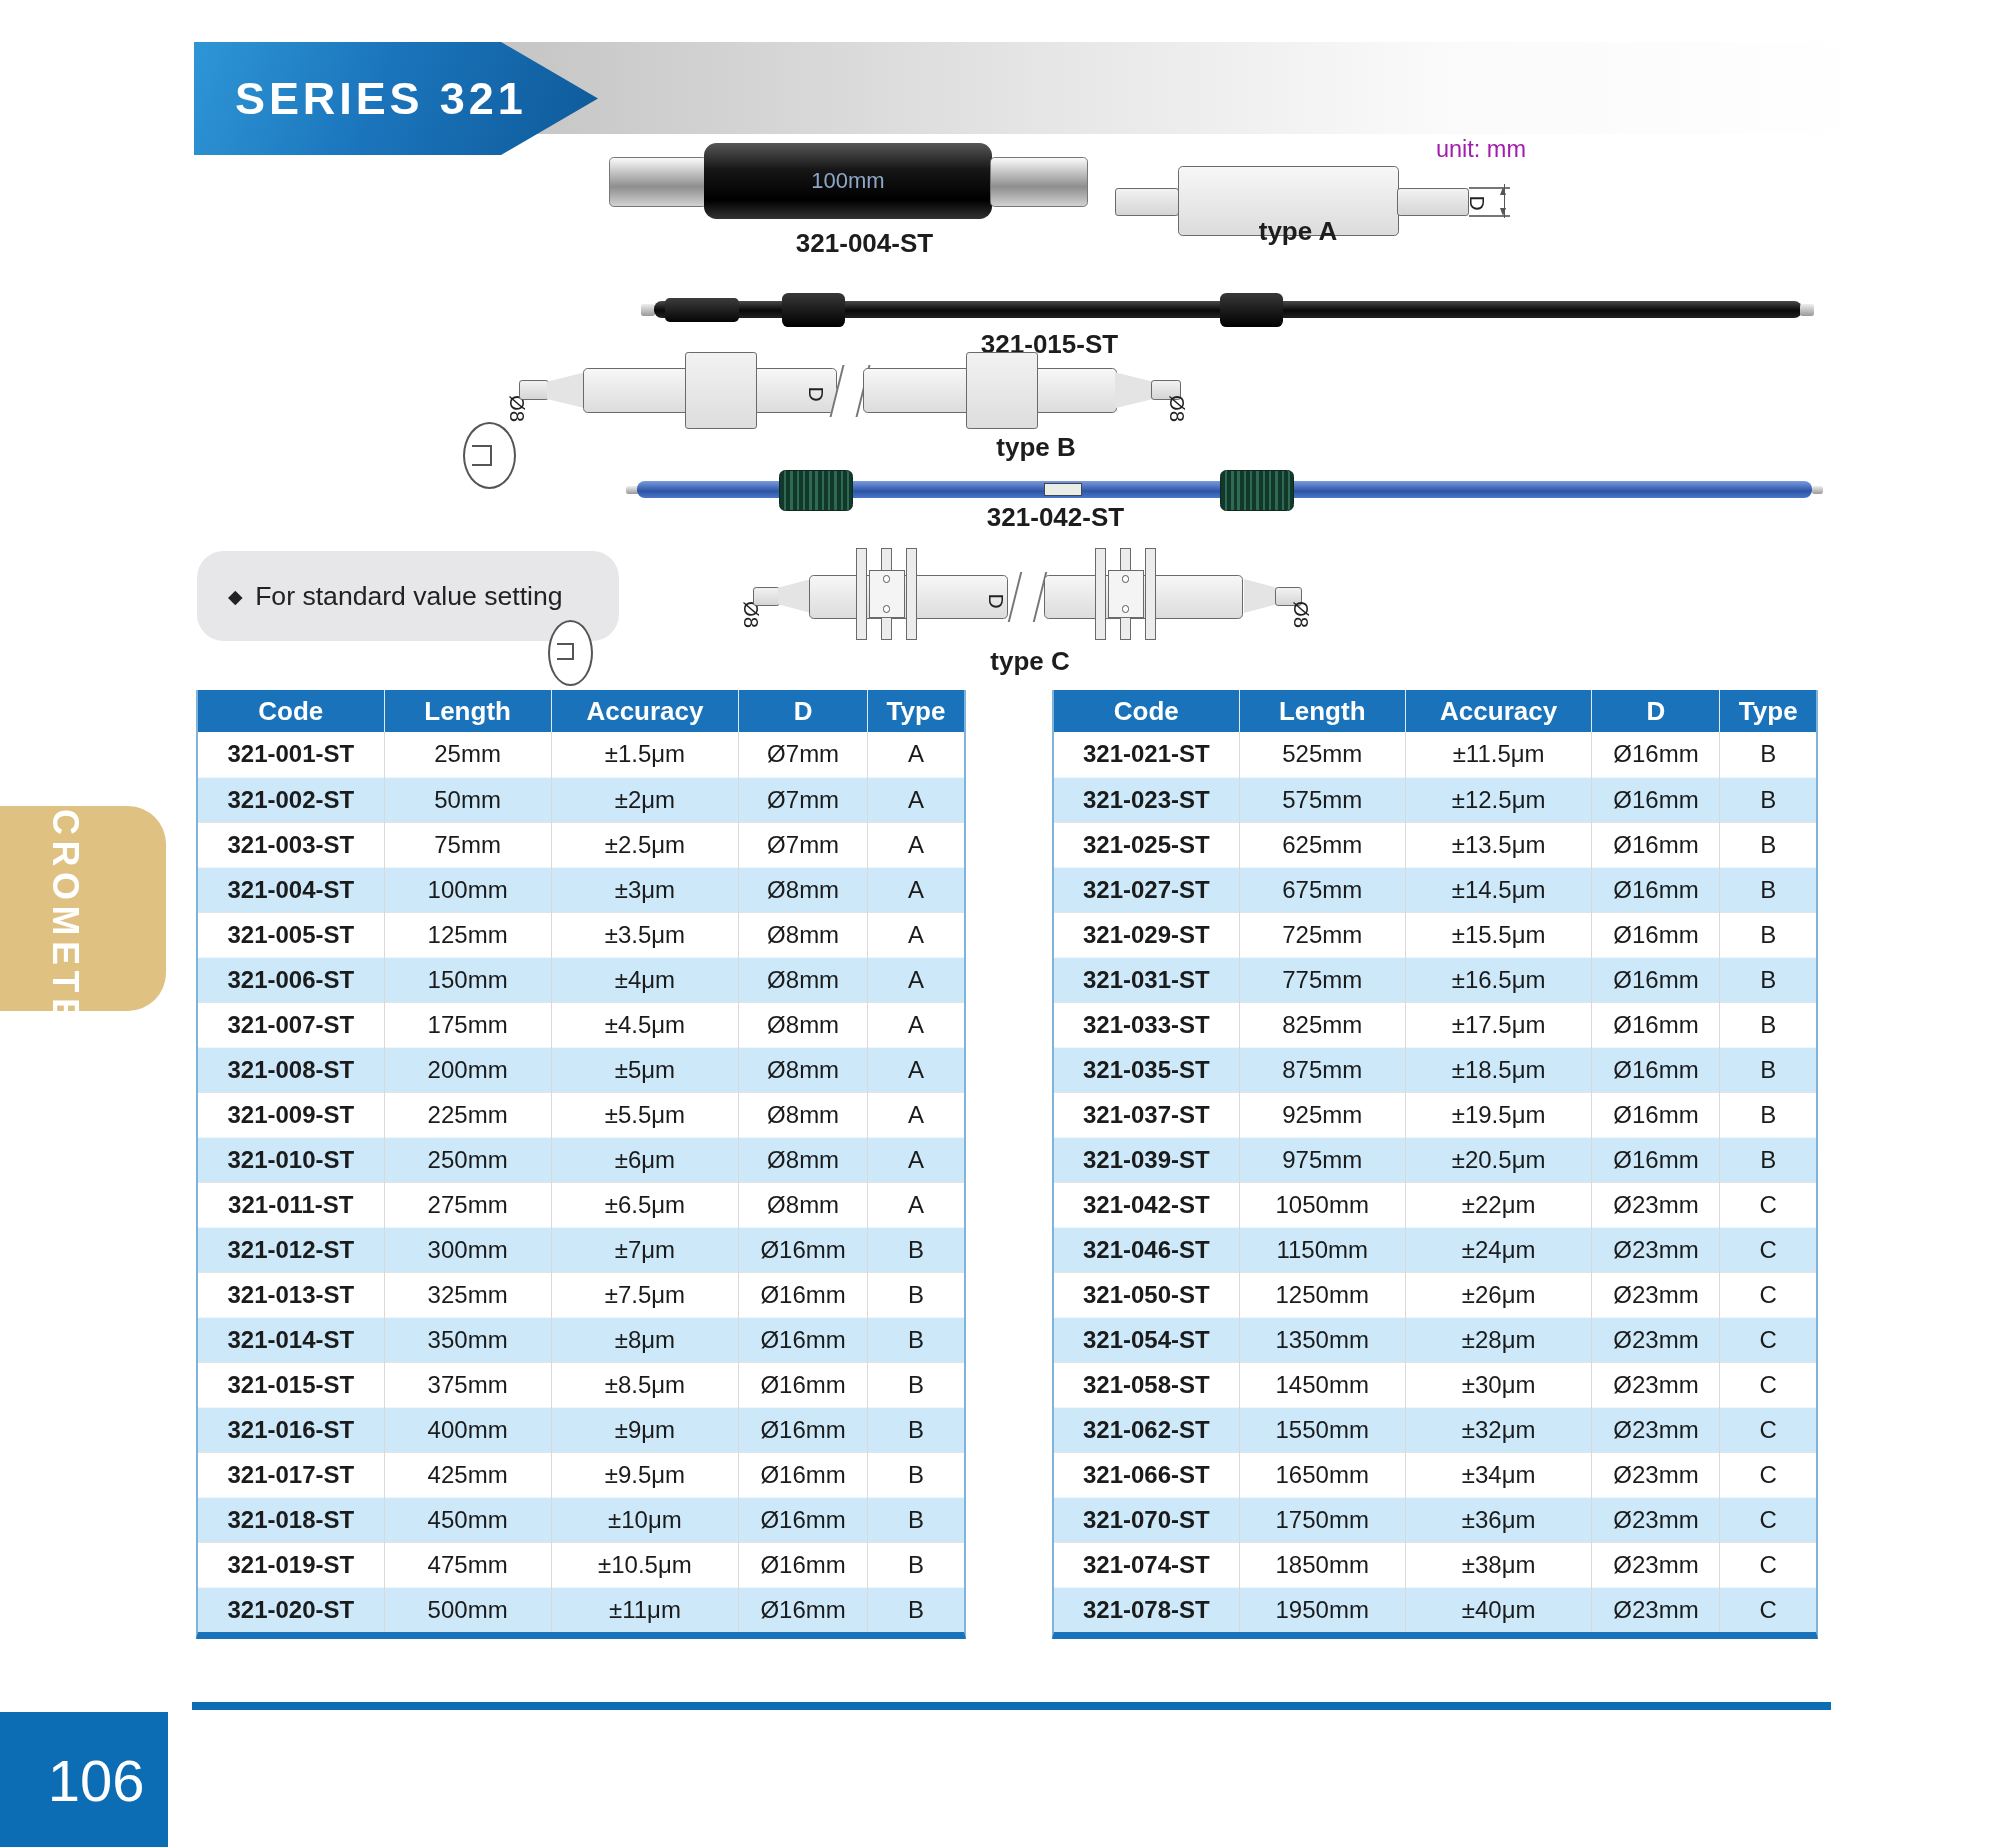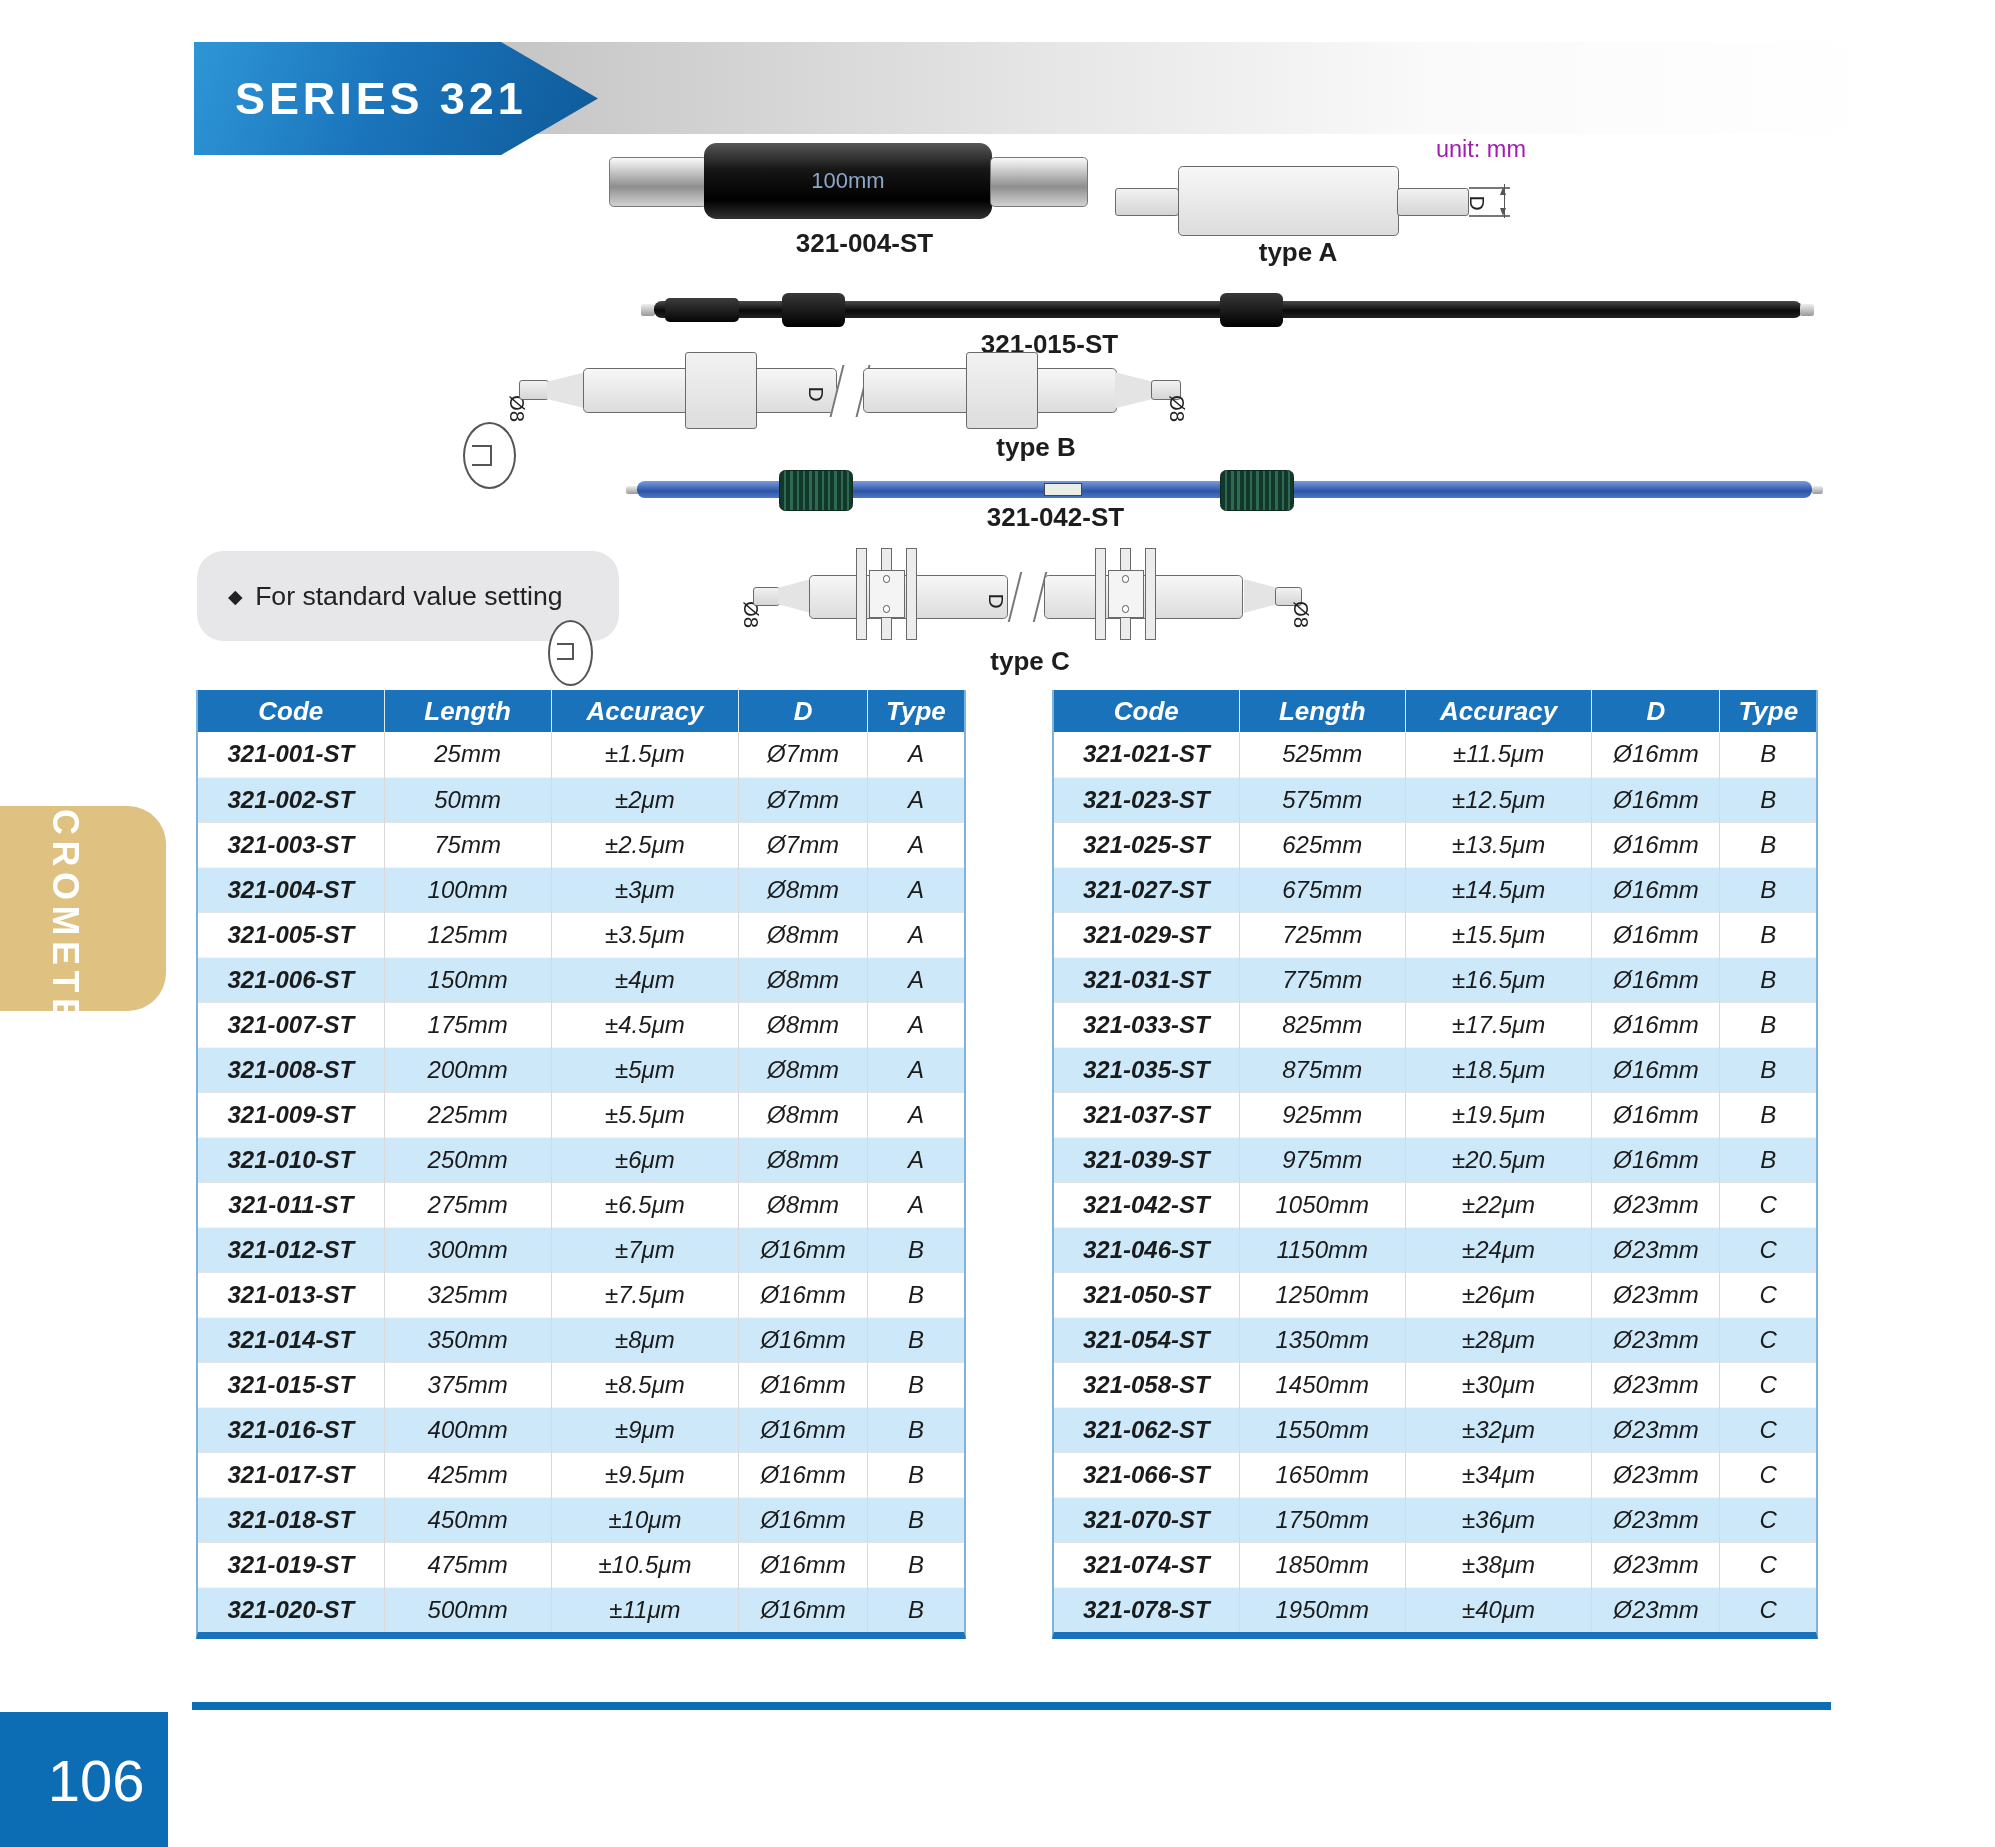--- a/index.html
+++ b/index.html
@@ -75,21 +75,21 @@
   .note-box { position:absolute; left:197px; top:551px; width:422px; height:90px;
     background:#e7e7e9; border-radius:26.6px; display:flex; align-items:center; padding-left:31px; }
   .note-box .bullet { font-size:19px; color:#222; margin-right:12.5px; }
   .note-box .txt { font-size:26.6px; color:#222; }
 
   
   .table-wrap { position:absolute; top:690px;
     border-left:2.3px solid #7fb3da; border-right:2.3px solid #7fb3da; border-bottom:7px solid #1a73ba; }
   .tw-left  { left:196px;  width:770px; }
   .tw-right { left:1052px; width:766px; }
-  table.ptable { width:100%; border-collapse:collapse; table-layout:fixed;font-style:italic; }
+  table.ptable { width:100%; border-collapse:collapse; table-layout:fixed; }
   .ptable th { background:#1a73ba; color:#fff; font-size:26px; font-weight:bold; height:42px;
     border-right:1.6px solid #dcebf7; text-align:center; }
   .ptable th:last-child { border-right:none; }
   .ptable td { height:45px; font-size:24px; text-align:center; color:#1b1b1b;
     border-right:1.6px solid #d9d9d9; border-top:1.6px solid #e4e4e4; background:#fff; }
   .ptable td:last-child { border-right:none; }
   .ptable tbody tr:first-child td { border-top:none; }
   .ptable tbody tr:nth-child(even) td { background:#cde9f9; border-top-color:#eef7fd; }
   .ptable td.code { font-weight:bold;margin-left:45px; }
 
@@ -123,21 +123,21 @@
 
   <div class="typeA">
     <div class="stub" style="left:0;top:23.5px;width:64px;height:28px"></div>
     <div class="dbody" style="left:63px;top:1.6px;width:221px;height:70px"></div>
     <div class="stub" style="left:282px;top:23.5px;width:72px;height:28px"></div>
     <div class="tick" style="left:354px;top:23px"></div>
     <div class="tick" style="left:354px;top:51px"></div>
     <div class="dimline" style="left:389px;top:20.3px"></div>
     <div class="dlab" style="left:354px;top:26.6px">D</div>
   </div>
-  <div class="pcap tcap" style="left:1220px;top:237px">type A</div>
+  <div class="pcap tcap" style="left:1220px;top:216px">type A</div>
 
   <div class="rod2">
     <div class="tip" style="left:0;top:12.5px;width:14px;height:12.5px"></div>
     <div class="rodblack"></div>
     <div class="rstep"></div>
     <div class="rcollar" style="left:141px"></div>
     <div class="rcollar" style="left:579px"></div>
     <div class="tip" style="left:1159px;top:12.5px;width:14px;height:12.5px"></div>
   </div>
   <div class="pcap" style="left:932px;top:329px">321-015-ST</div>

